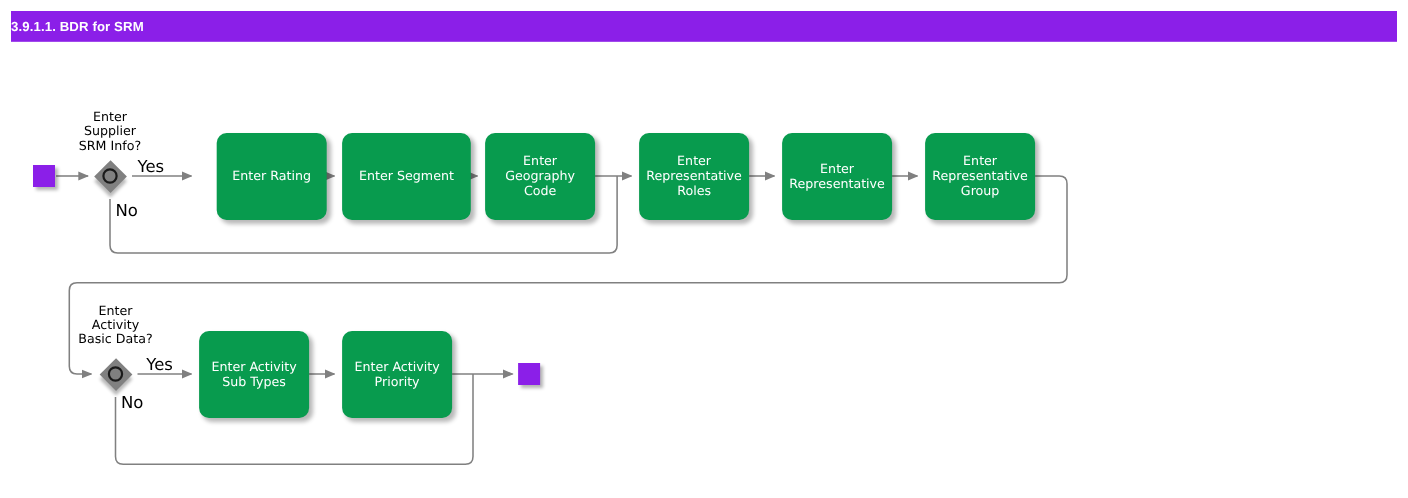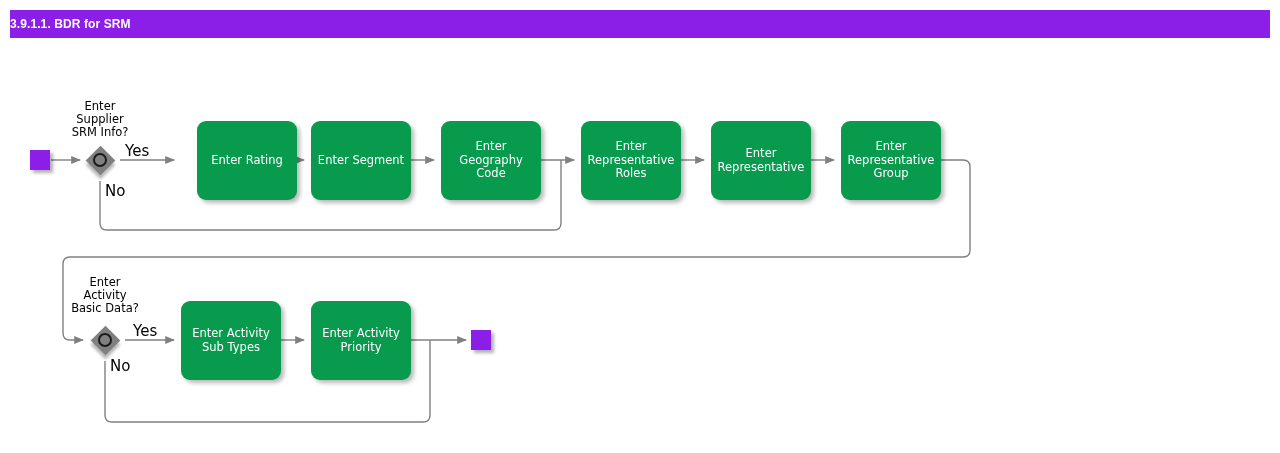--- a/index.html
+++ b/index.html
@@ -168,21 +168,21 @@
   <div class="node decision" style="left:85px; top:145px;">
     <div class="dec-diamond"></div>
     <div class="dec-circle"></div>
   </div>
   <div class="edge-label" style="left:125px; top:142px;">Yes</div>
   <div class="edge-label" style="left:105px; top:182px;">No</div>
 
   <div class="node task" style="left:181px; top:121px; width:100px; height:79px;margin-left:16px;">
     <span class="task-label">Enter Rating</span>
   </div>
-  <div class="node task" style="left:311px; top:121px; width:100px; height:79px;">
+  <div class="node task" style="left:311px; top:121px; width:117px; height:79px;">
     <span class="task-label">Enter Segment</span>
   </div>
   <div class="node task" style="left:441px; top:121px; width:100px; height:79px;">
     <span class="task-label">Enter
 Geography
 Code</span>
   </div>
   <div class="node task" style="left:581px; top:121px; width:100px; height:79px;">
     <span class="task-label">Enter
 Representative

